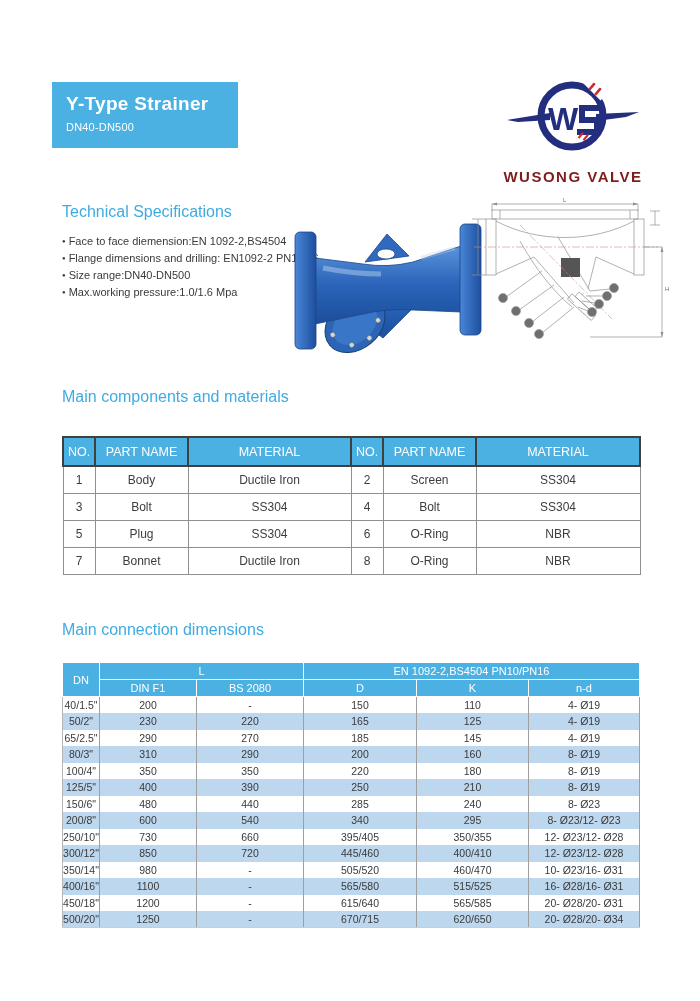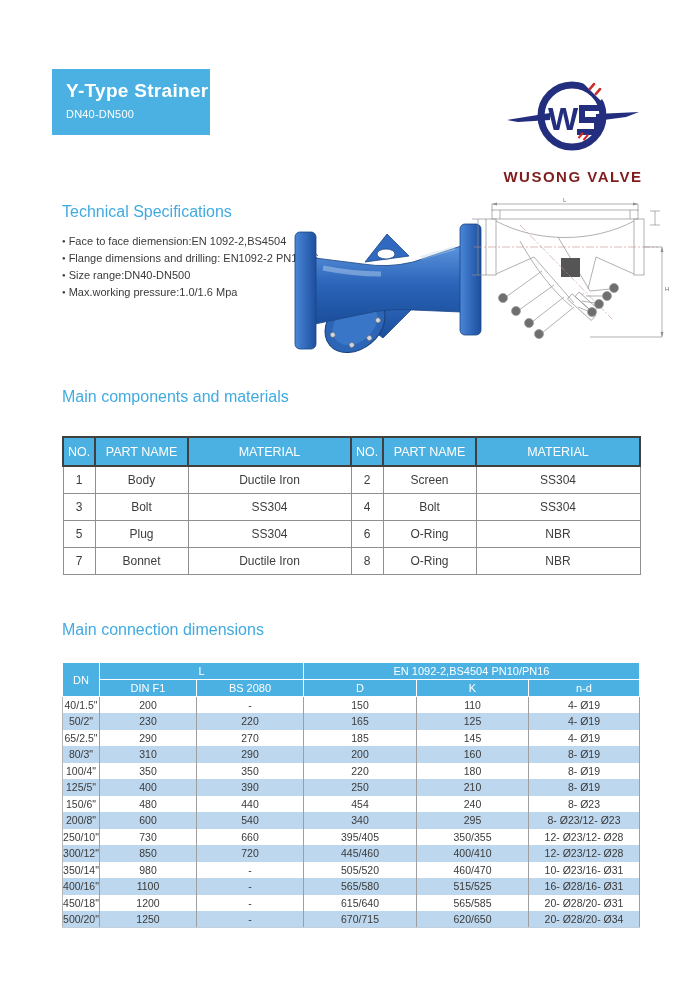--- a/index.html
+++ b/index.html
@@ -5,21 +5,21 @@
   * { margin:0; padding:0; box-sizing:border-box; }
   html,body { background:#fff; }
   body {
     width:700px; height:1001px; position:relative;
     font-family:"Liberation Sans", sans-serif;
     color:#3d3d3d; overflow:hidden;
   }
 
   
   .header-band {
-    position:absolute; left:52px; top:69px; width:158px; height:66px;
+    position:absolute; left:52px; top:82px; width:186px; height:66px;
     background:#4bb1e3; color:#fff; padding:11px 0 12px 14px;
   }
   .header-band .title { font-size:19px; font-weight:bold; letter-spacing:.3px; }
   .header-band .subtitle { font-size:11px; margin-top:6px; letter-spacing:.2px; }
 
   
   .logo-block { position:absolute; left:478px; top:70px; width:190px; text-align:center; }
   .logo-brand { margin-top:2px; color:#7f1d1d; font-weight:bold; font-size:15px; letter-spacing:1.5px; }
 
   
@@ -354,21 +354,21 @@
         <td>400</td>
         <td>390</td>
         <td>250</td>
         <td>210</td>
         <td>8- Ø19</td>
       </tr>
       <tr>
         <td>150/6"</td>
         <td>480</td>
         <td>440</td>
-        <td>454</td>
+        <td>285</td>
         <td>240</td>
         <td>8- Ø23</td>
       </tr>
       <tr>
         <td>200/8"</td>
         <td>600</td>
         <td>540</td>
         <td>340</td>
         <td>295</td>
         <td>8- Ø23/12- Ø23</td>

